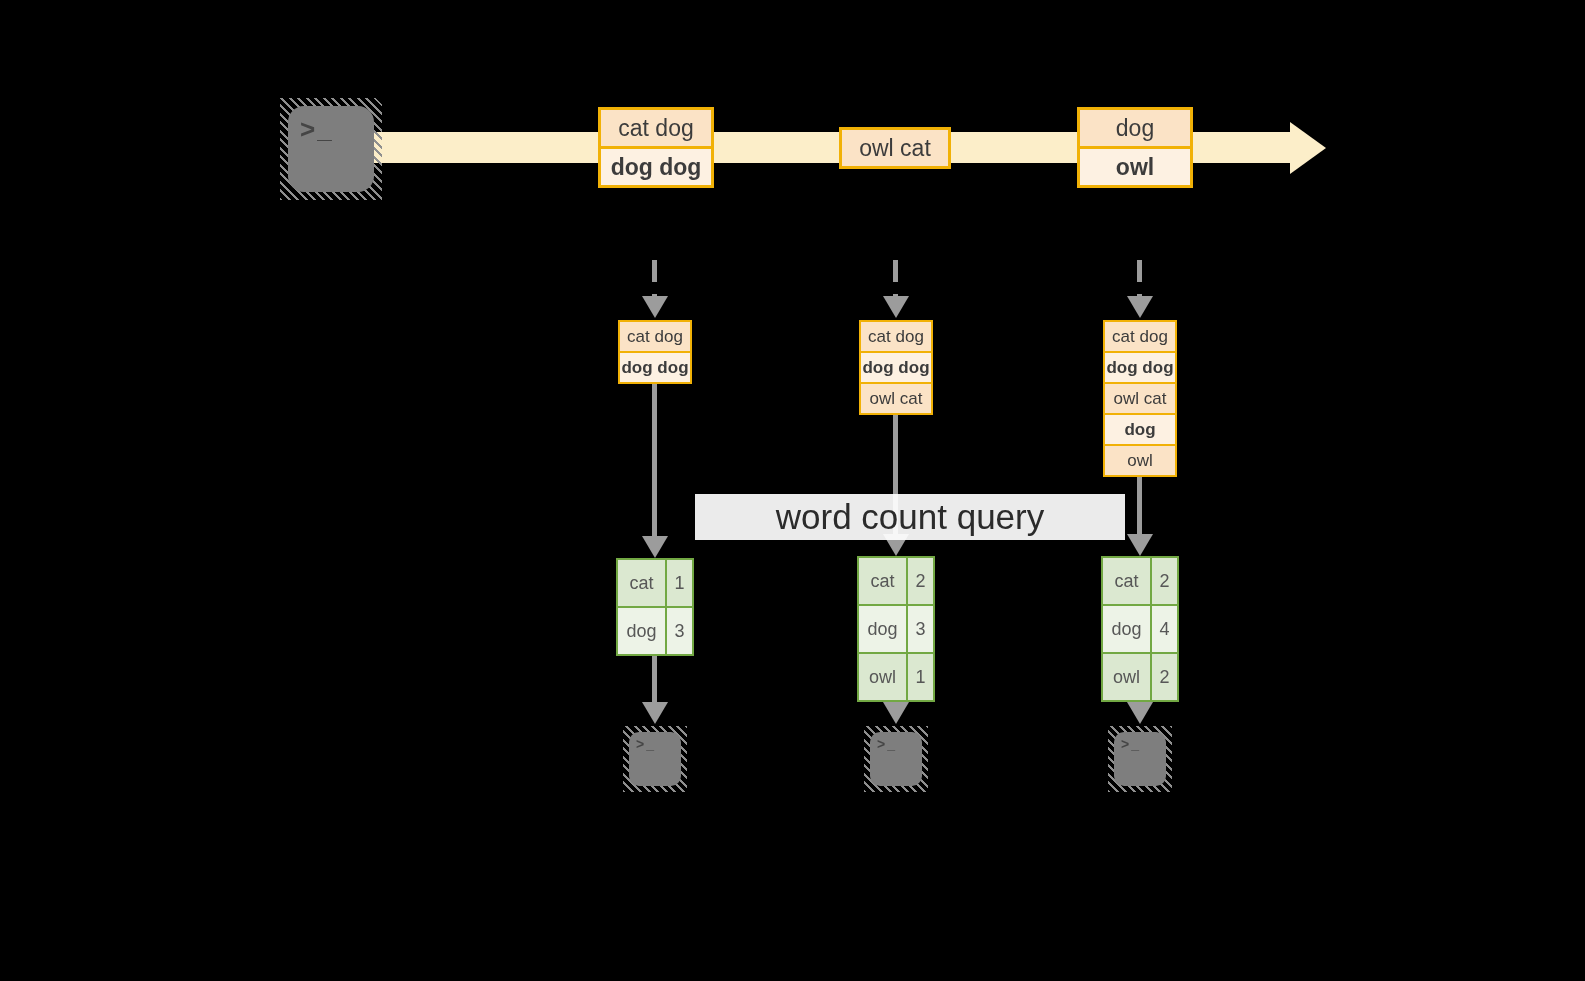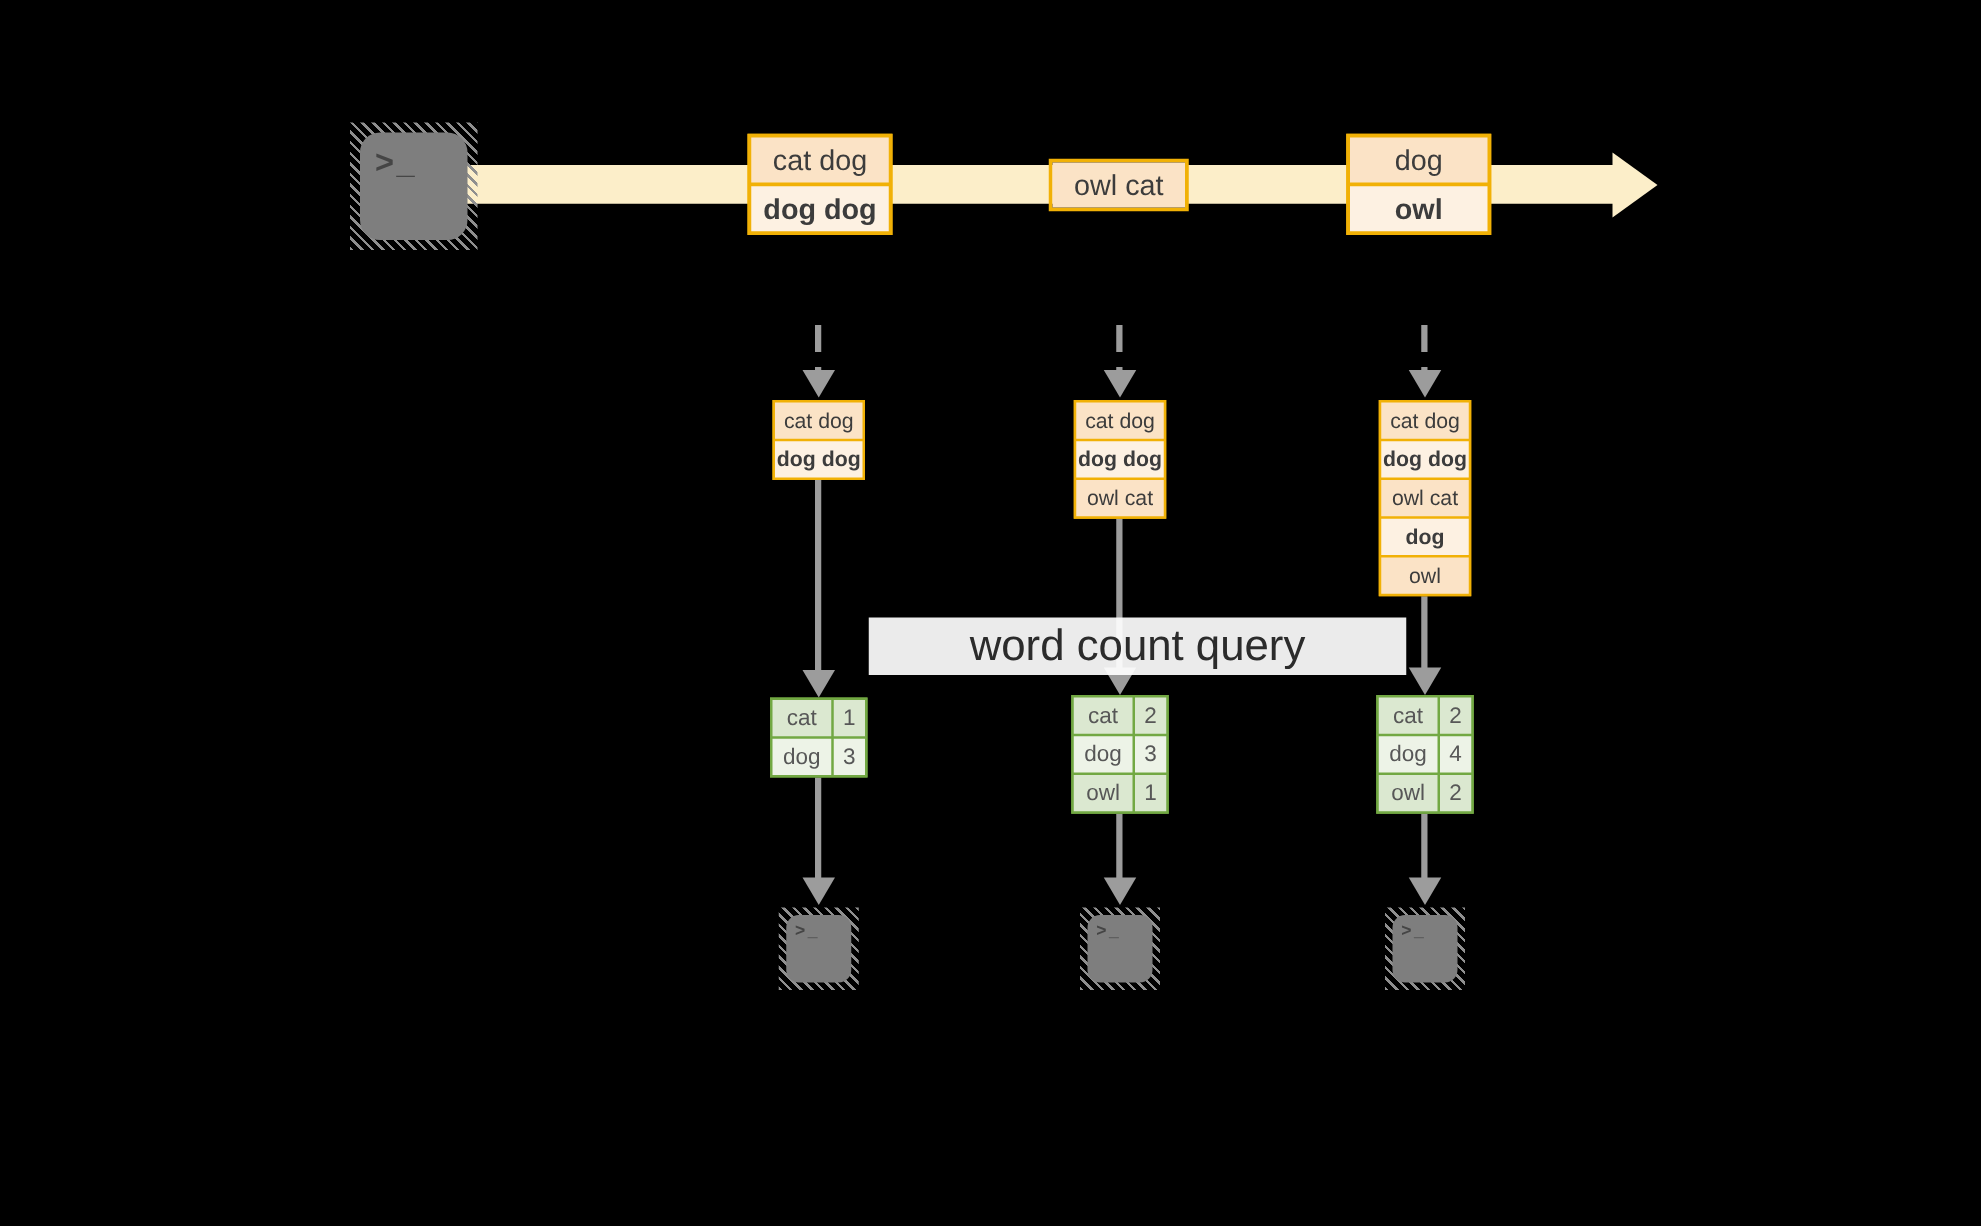--- a/index.html
+++ b/index.html
@@ -25,21 +25,21 @@
   .erow + .erow{margin-top:3px;}
   .fa{background:var(--peach);}
   .fb{background:var(--cream);font-weight:bold;}
   
   .stack{position:absolute;width:70px;border:2px solid var(--orange);background:var(--orange);z-index:3;}
   .srow{height:29px;display:flex;align-items:center;justify-content:center;font-size:17px;color:var(--text-dark);}
   .srow + .srow{margin-top:2px;}
   
   .gtable{position:absolute;display:grid;grid-template-columns:47px 25px;gap:2px;
     background:var(--green);border:2px solid var(--green);z-index:3;}
-  .gcell{height:29px;display:flex;align-items:center;justify-content:center;font-size:18px;color:var(--table-text);}
+  .gcell{height:46px;display:flex;align-items:center;justify-content:center;font-size:18px;color:var(--table-text);}
   .gr-a{background:var(--green-row-dark);}
   .gr-b{background:var(--green-row-light);}
   
   .vdash{position:absolute;width:5px;z-index:1;
     background:repeating-linear-gradient(180deg,var(--arrow-gray) 0 22px,rgba(0,0,0,0) 22px 34px);}
   .vline{position:absolute;width:5px;background:var(--arrow-gray);z-index:1;}
   .down-head{position:absolute;width:0;height:0;z-index:1;
     border-left:13px solid transparent;border-right:13px solid transparent;border-top:22px solid var(--arrow-gray);}
   
   .query{position:absolute;left:695px;top:462px;width:430px;height:46px;z-index:2;

